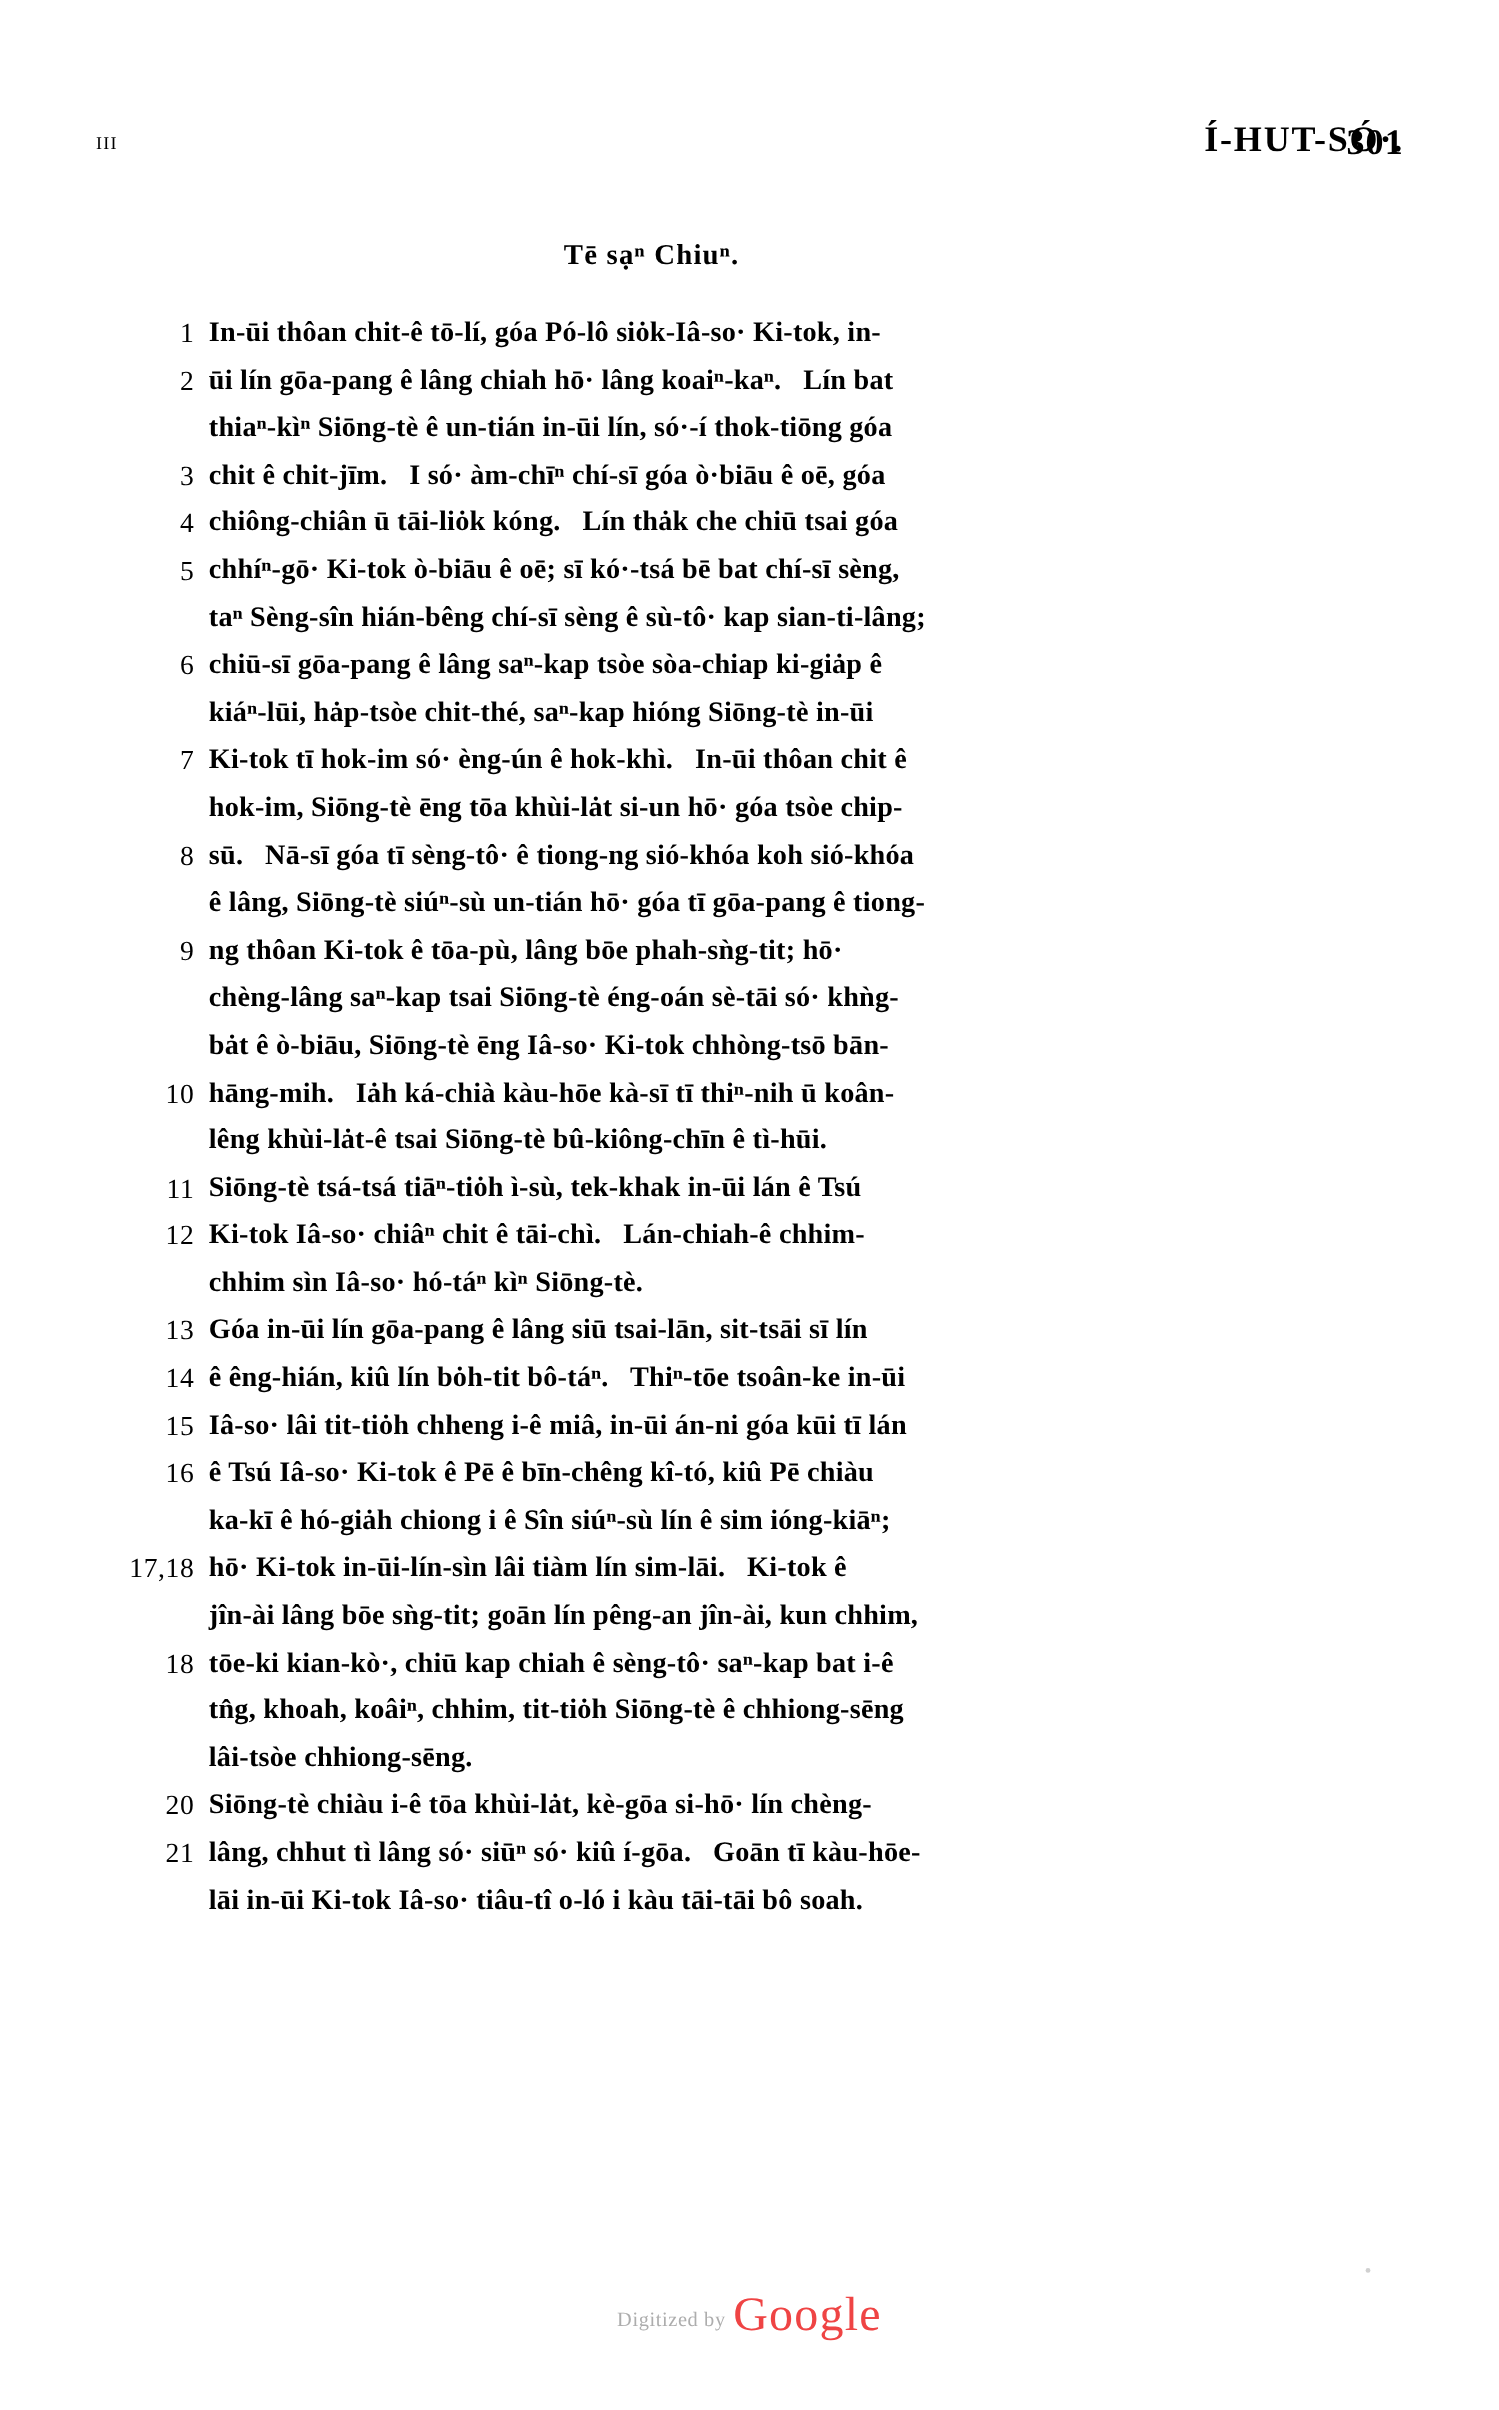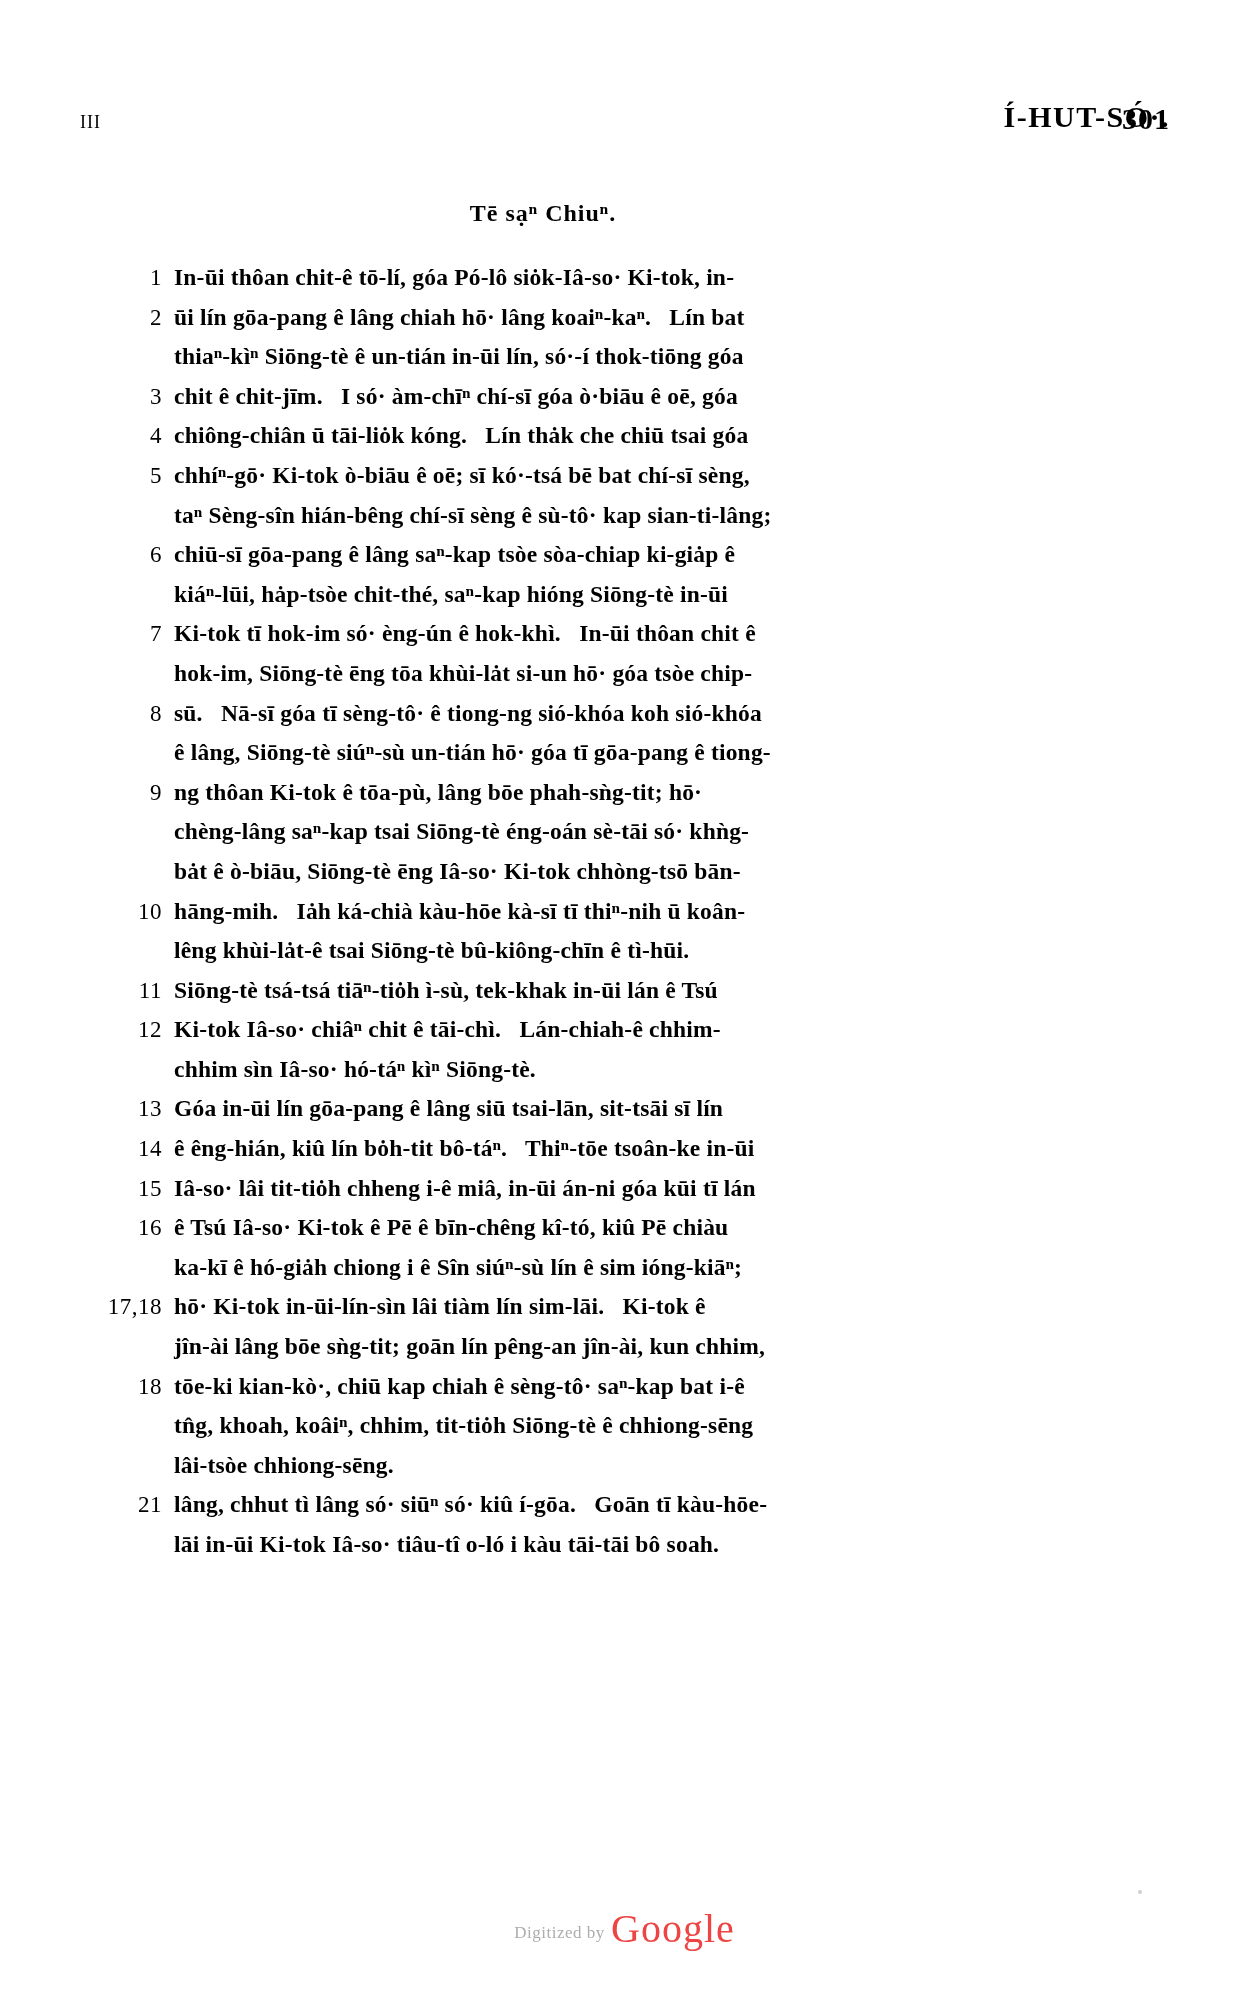--- a/index.html
+++ b/index.html
@@ -27,21 +27,21 @@
     left: 80px;
     top: 100px;
     width: 1090px;
     height: 40px;
   }
   .header-left {
     position: absolute;
     left: 0;
     top: 12px;
     font-family: "Liberation Serif", serif;
-    font-size: 18px;
+    font-size: 15px;
     letter-spacing: 1px;
     font-variant: small-caps;
   }
   .header-title {
     position: absolute;
     left: 0;
     top: 0;
     width: 100%;
     text-align: right;
     font-family: "Liberation Serif", serif;
@@ -272,20 +272,24 @@
     </div>
     <div class="line-row">
       <div class="vnum"></div>
       <div class="ltext">tn̂g, khoah, koâiⁿ, chhim, tit-tiȯh Siōng-tè ê chhiong-sēng</div>
     </div>
     <div class="line-row">
       <div class="vnum"></div>
       <div class="ltext">lâi-tsòe chhiong-sēng.</div>
     </div>
     <div class="line-row">
+      <div class="vnum">20</div>
+      <div class="ltext">Siōng-tè chiàu i-ê tōa khùi-lȧt, kè-gōa si-hō· lín chèng-</div>
+    </div>
+    <div class="line-row">
       <div class="vnum">21</div>
       <div class="ltext">lâng, chhut tì lâng só· siūⁿ só· kiû í-gōa.   Goān tī kàu-hōe-</div>
     </div>
     <div class="line-row">
       <div class="vnum"></div>
       <div class="ltext">lāi in-ūi Ki-tok Iâ-so· tiâu-tî o-ló i kàu tāi-tāi bô soah.</div>
     </div>
     <div class="line-row">
       <div class="vnum"></div>
       <div class="ltext"></div>

